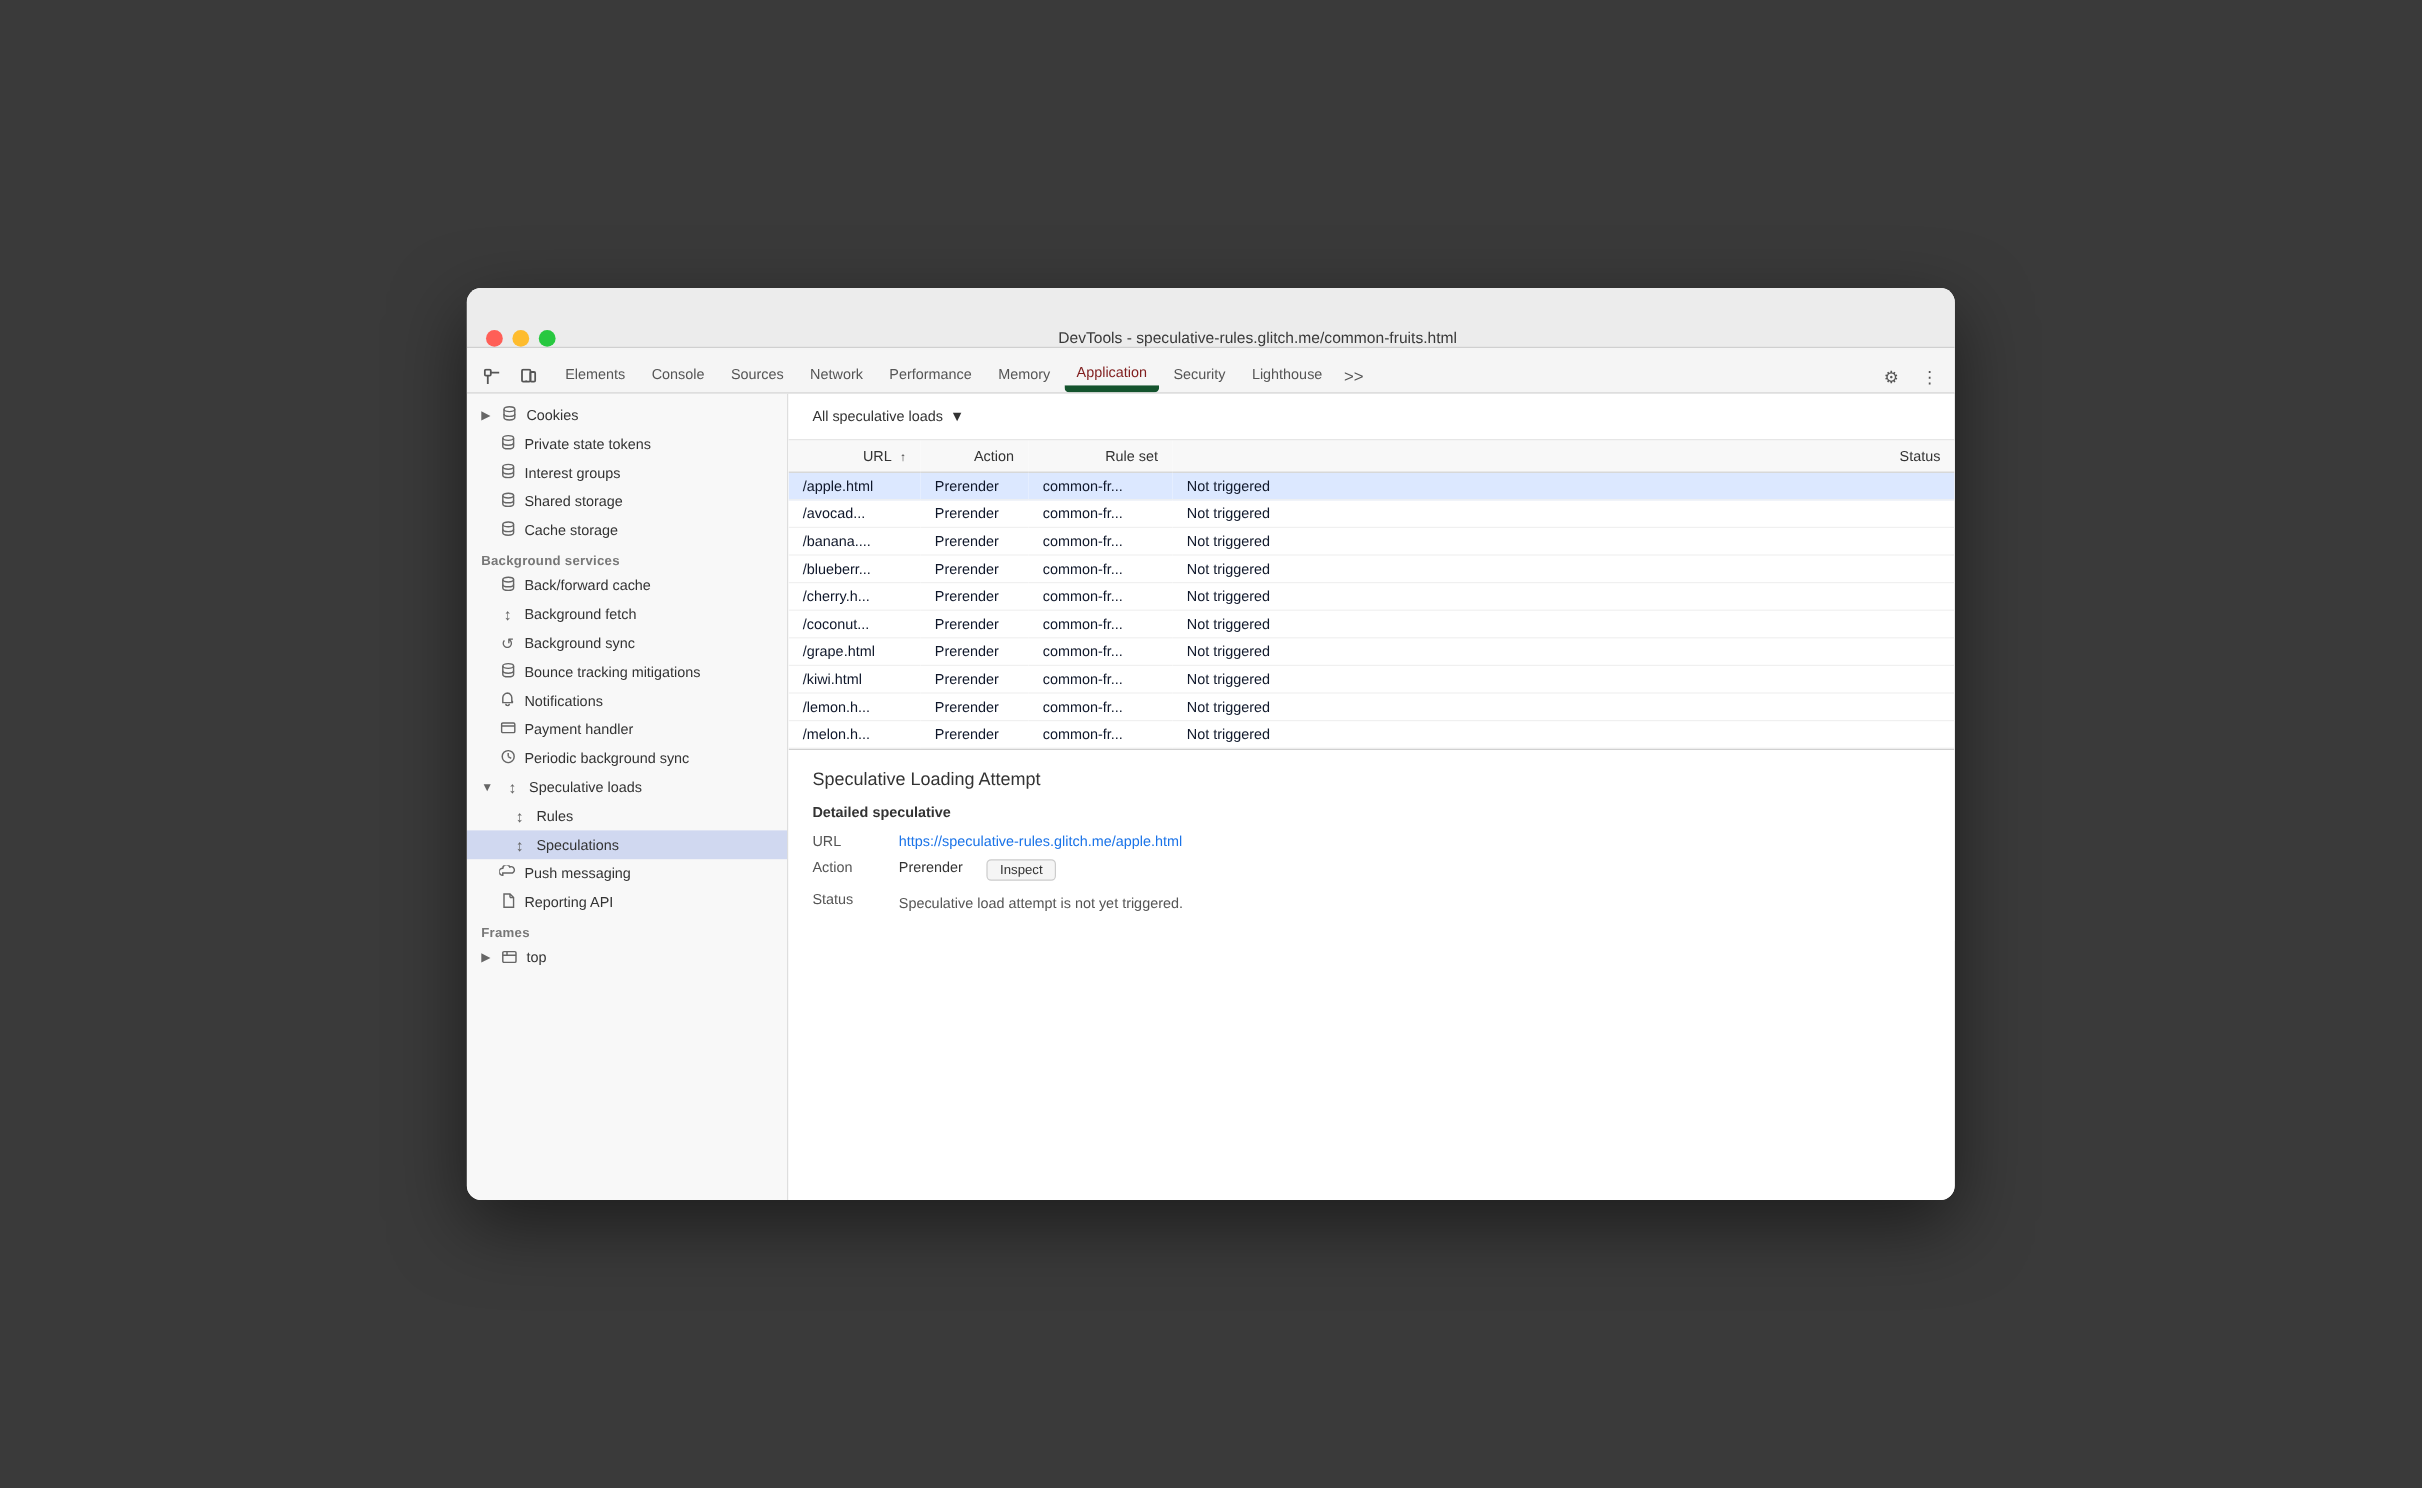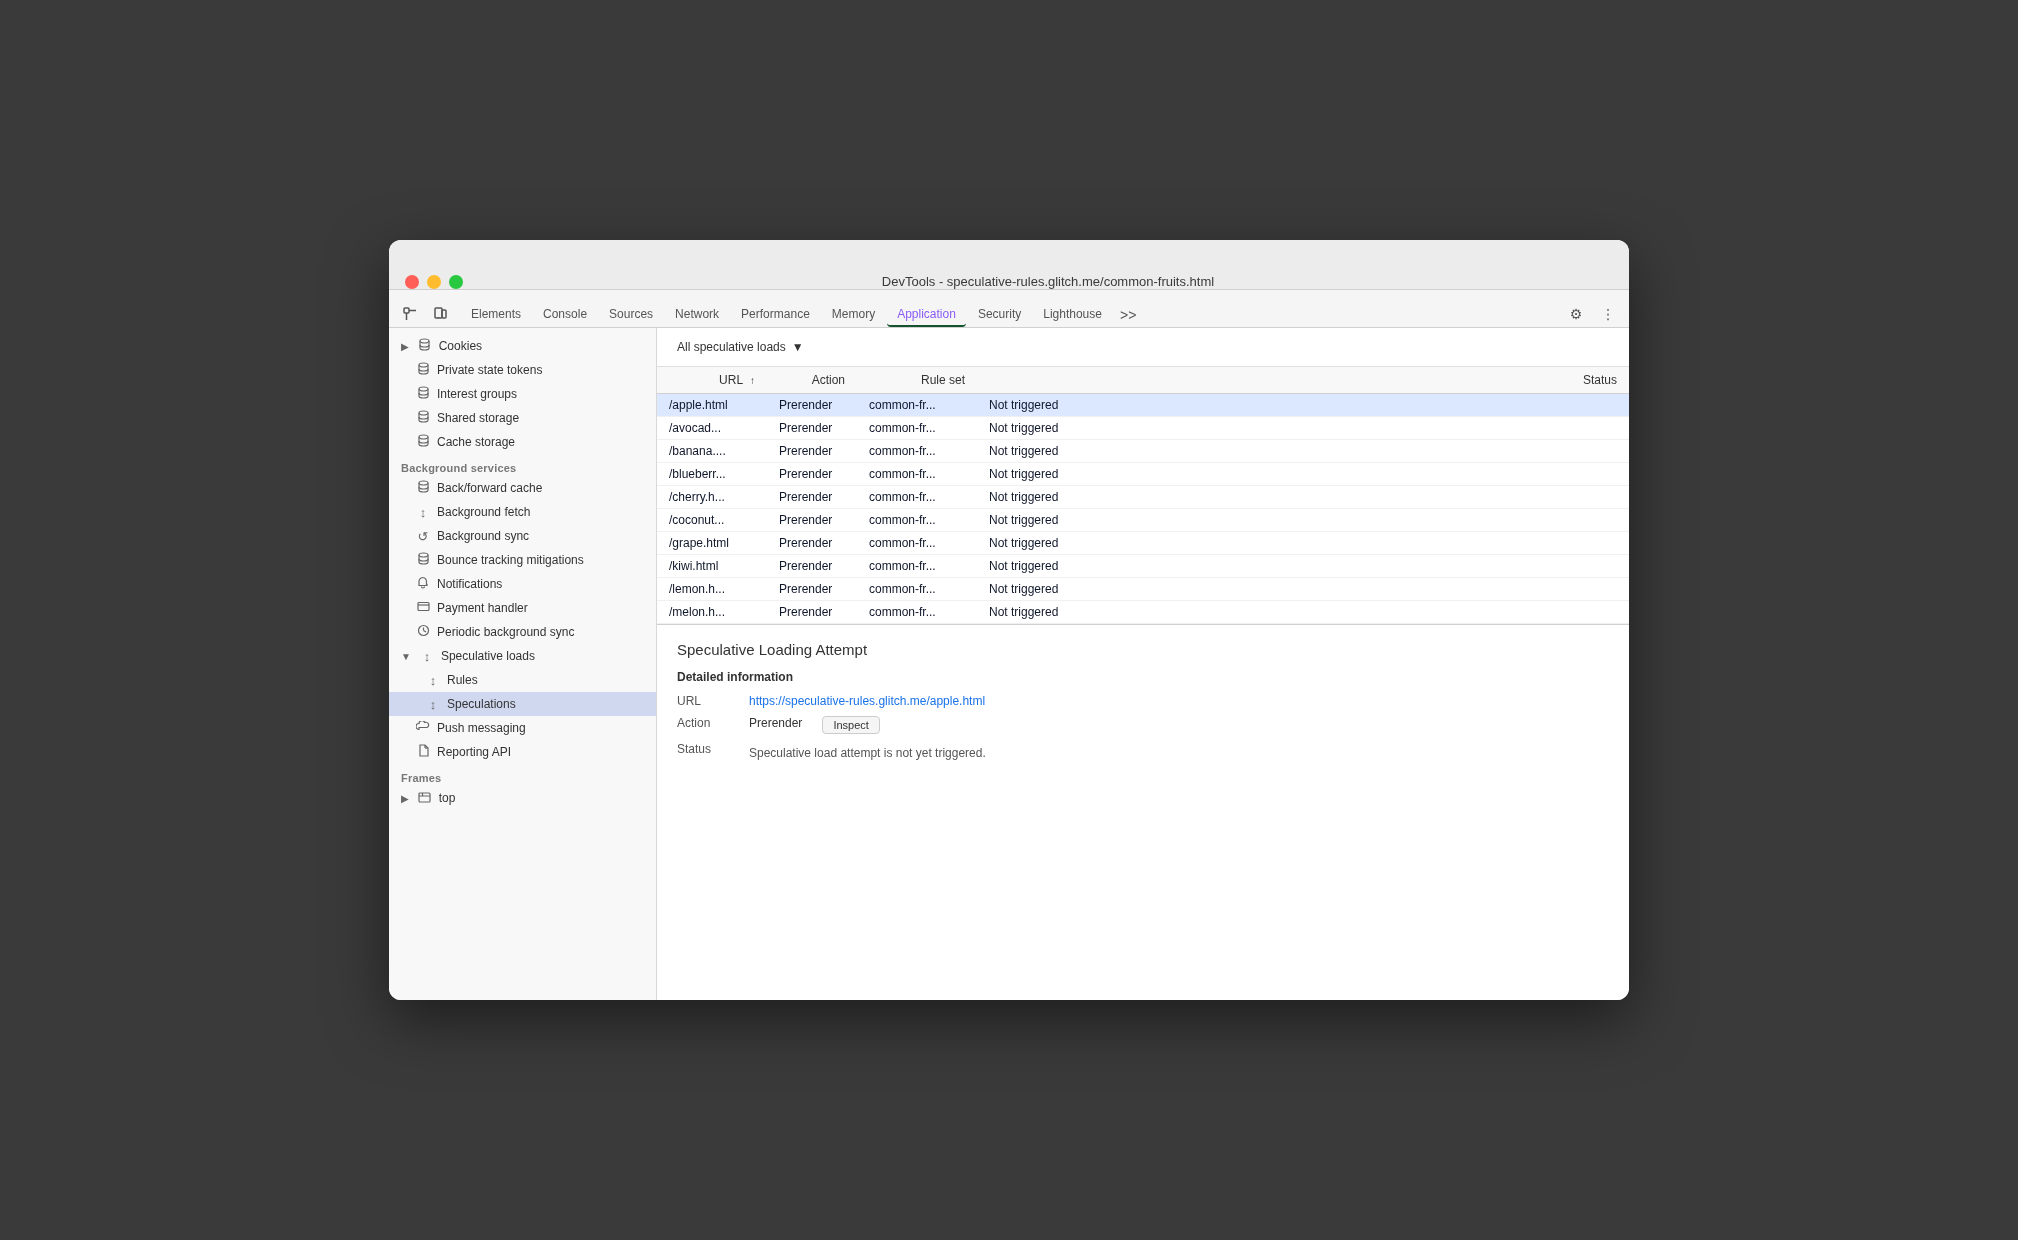--- a/index.html
+++ b/index.html
@@ -90,22 +90,22 @@
     .tab-item {
       padding: 4px 10px;
       font-size: 12px;
       color: #555;
       cursor: pointer;
       border-radius: 4px;
       white-space: nowrap;
       border-bottom: 2px solid transparent;
     }
     .tab-item.active {
-      color: #8b5cf6;
-      border-bottom: 2px solid #14532d;
+      color: #7f1d1d;
+      border-bottom: 6px solid #14532d;
       font-weight: 500;
     }
     .tabs-right {
       display: flex;
       align-items: center;
       gap: 6px;
     }
     .more-btn {
       font-size: 14px;
       color: #555;
@@ -575,21 +575,21 @@
       <td>/melon.h...</td>
       <td>Prerender</td>
       <td>common-fr...</td>
       <td>Not triggered</td>
     </tr>
             </tbody>
         </table>
 
         <div class="detail-panel">
           <div class="detail-title">Speculative Loading Attempt</div>
-          <div class="detail-section-title">Detailed information</div>
+          <div class="detail-section-title">Detailed speculative</div>
           <div class="detail-row">
             <span class="detail-label">URL</span>
             <span class="detail-value">
               <a href="#">https://speculative-rules.glitch.me/apple.html</a>
             </span>
           </div>
           <div class="detail-row">
             <span class="detail-label">Action</span>
             <span class="detail-value">Prerender</span>
             <button class="inspect-btn">Inspect</button>

